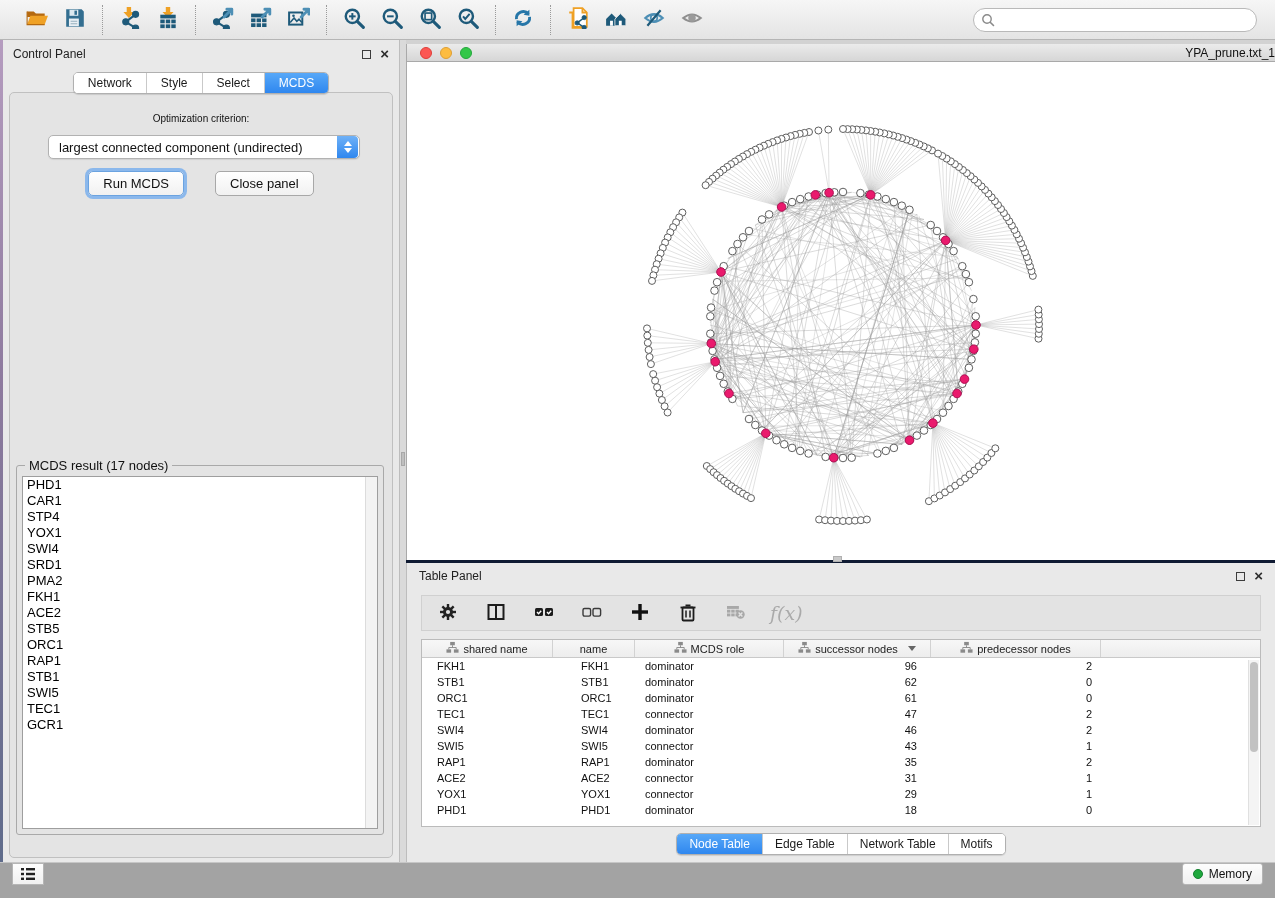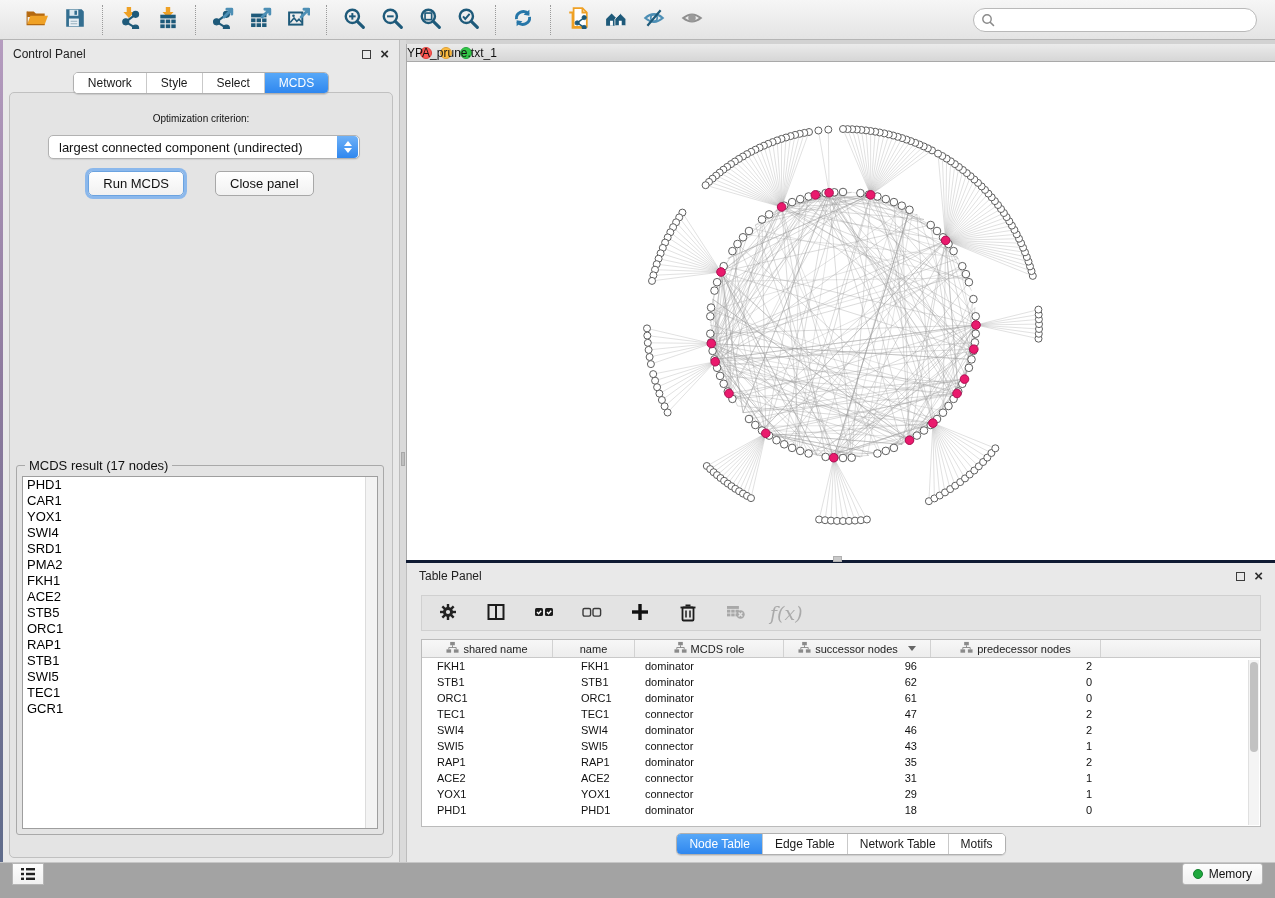--- a/index.html
+++ b/index.html
@@ -69,21 +69,21 @@
   .right-bg { position:absolute; left:406px; top:40px; right:0; height:4px; background:#d2d2d2; }
   .network-window { position:absolute; left:406px; top:44px; right:0; height:516px;
     border-left:1px solid #a9a9a9; background:#fff; }
   .nw-titlebar { height:18px; background:linear-gradient(#ebebeb,#d6d6d6); border-bottom:1px solid #a9a9a9;
     display:flex; align-items:center; position:relative; }
   .traffic { display:flex; gap:8px; margin-left:13px; }
   .light { width:12px; height:12px; border-radius:50%; }
   .light.red { background:#fc5753; border:1px solid #df3e38; }
   .light.yellow { background:#fdbc40; border:1px solid #de9f34; }
   .light.green { background:#33c748; border:1px solid #23a73c; }
-  .nw-title { position:absolute; left:0; right:0; text-align:left; font-size:12px; color:#111; }
+  .nw-title { position:absolute; left:0; right:0; text-align:right; font-size:12px; color:#111; }
   .nw-canvas { position:relative; width:100%; height:497px; background:#fff; overflow:hidden; }
 
   
   .table-panel { position:absolute; left:406px; top:563px; right:0; height:299px; background:#e9e9e9; border-left:1px solid #bdbdbd; }
   .tp-titlebar { height:26px; display:flex; align-items:center; padding:12px 12px; }
   .tp-toolbar { margin:6px 14px 0 14px; height:36px; background:#e3e3e3; border:1px solid #d0d0d0;
     display:flex; align-items:center; gap:20px; padding:0 12px; }
   .tp-btn { width:28px; height:28px; display:flex; align-items:center; justify-content:center; background:transparent; border:none; cursor:pointer; }
   .tp-btn.disabled { cursor:default; }
   .fx-label { font-size:19px; font-style:italic; font-family:"DejaVu Serif","Liberation Serif",serif; color:#aaa; }
@@ -321,20 +321,21 @@
       <div class="cp-buttons">
         <button class="mac-btn focused">Run MCDS</button>
         <button class="mac-btn">Close panel</button>
       </div>
       <div class="group-box">
         <span class="group-label">MCDS result (17 nodes)</span>
         <div class="mcds-list" id="mcds-list">
           <div class="mcds-scroll-track"></div>
         <div class="mcds-item">PHD1</div>
             <div class="mcds-item">CAR1</div>
+            <div class="mcds-item">STP4</div>
             <div class="mcds-item">YOX1</div>
             <div class="mcds-item">SWI4</div>
             <div class="mcds-item">SRD1</div>
             <div class="mcds-item">PMA2</div>
             <div class="mcds-item">FKH1</div>
             <div class="mcds-item">ACE2</div>
             <div class="mcds-item">STB5</div>
             <div class="mcds-item">ORC1</div>
             <div class="mcds-item">RAP1</div>
             <div class="mcds-item">STB1</div>

